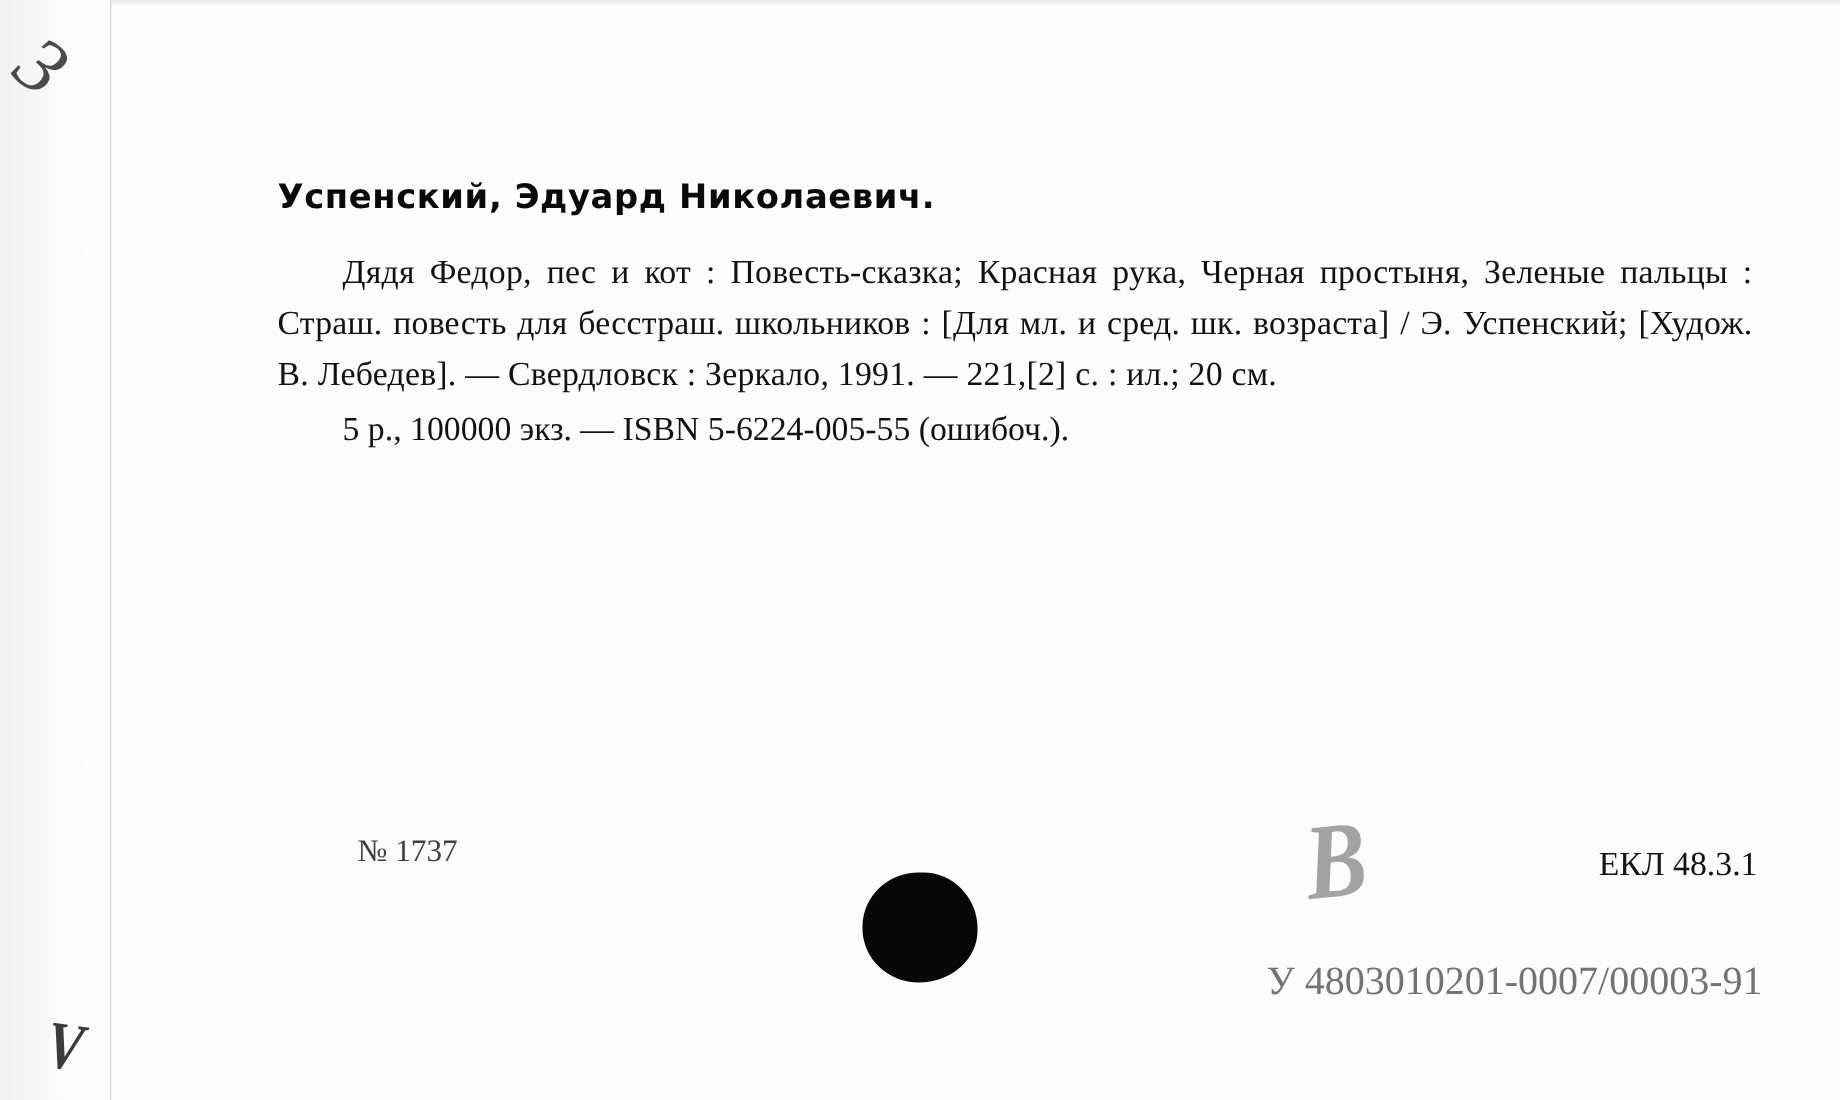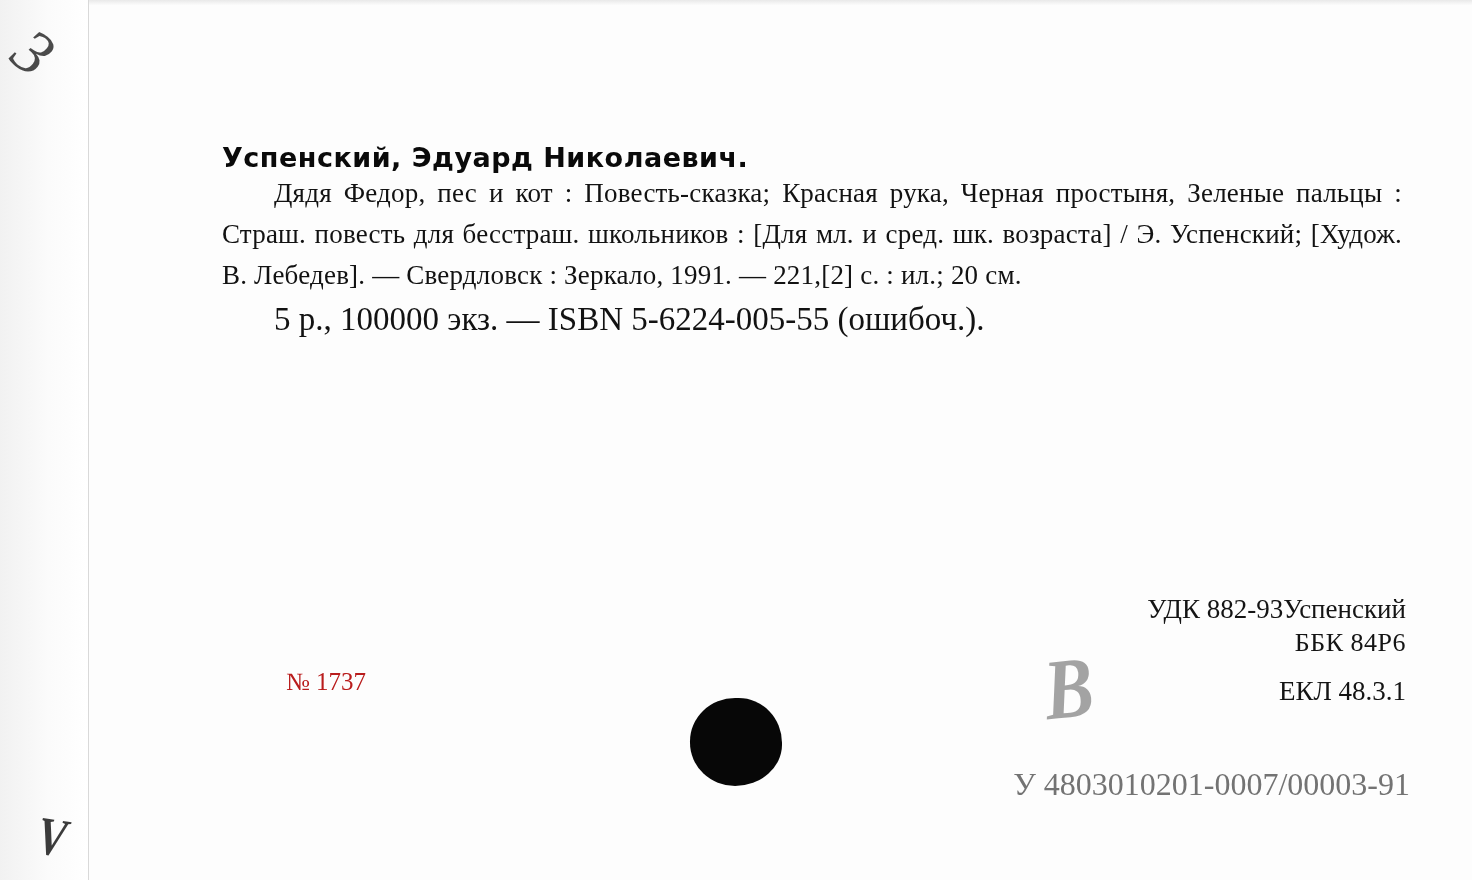--- a/index.html
+++ b/index.html
@@ -88,58 +88,58 @@
     position: absolute;
     left: 222px;
     top: 142px;
     width: 1180px;
   }
   .author {
     font-family: "DejaVu Sans", "Liberation Sans", sans-serif;
     font-weight: 700;
     font-size: 27px;
     letter-spacing: .5px;
-    margin-bottom: 0;
+    margin-bottom: 24px;
     color: #0a0a0a;
   }
   .title-block {
     font-size: 27px;
     line-height: 41px;
     text-align: justify;
     text-align-last: left;
     letter-spacing: .2px;
     color: #121212;
   }
   .title-block .indent {
     display: inline-block;
     width: 52px;
   }
   .price-line {
-    font-size: 33px;
+    font-size: 27px;
     line-height: 38px;
     margin-top: 4px;
     padding-left: 52px;
     color: #121212;
   }
   .subject-line {
     position: absolute;
     left: 278px;
     top: 518px;
     font-size: 27px;
     color: #141414;
   }
 
   
   .acq-block {
     position: absolute;
     left: 228px;
     top: 666px;
     font-size: 25px;
     line-height: 31px;
-    color: #b91c1c;
+    color: #404040;
     white-space: nowrap;
   }
   .acq-block .line-1 { padding-left: 58px; }
   .acq-block .line-3 { padding-left: 58px; }
 
   
   .class-block {
     position: absolute;
     right: 66px;
     top: 592px;
@@ -183,20 +183,16 @@
     <div class="price-line">5 р., 100000 экз. — ISBN 5-6224-005-55 (ошибоч.).</div>
   </div>
 
 
   <div class="ink-blob"></div>
 
   <div class="acq-block">
     <div class="line-1">№ 1737</div>
   </div>
 
-  <div class="class-block">
-    <div class="udk">УДК 882-93Успенский</div>
-    <div class="bbk">ББК 84Р6</div>
-  </div>
   <div class="ekl">ЕКЛ 48.3.1</div>
   <div class="barcode-line">У 4803010201-0007/00003-91</div>
 
 </div>
 
 </body></html>

